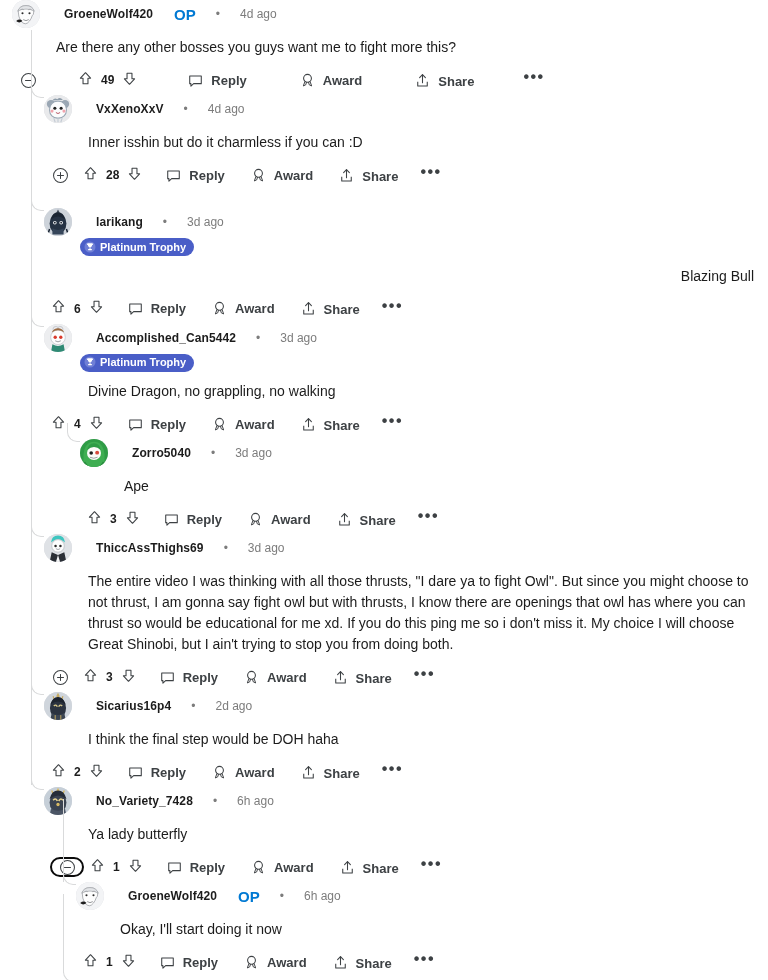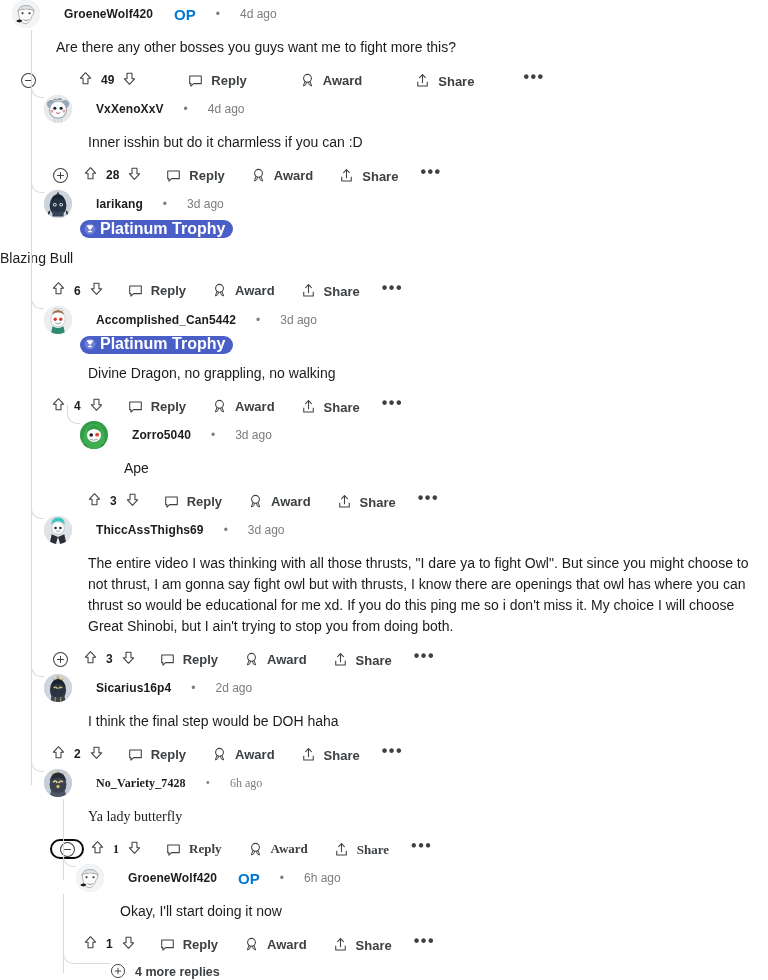--- a/index.html
+++ b/index.html
@@ -93,21 +93,21 @@
 
   
   .flair {
     display: inline-flex;
     align-items: center;
     gap: 4px;
     background: #4a5ec7;
     color: #ffffff;
     border-radius: 9px;
     padding: 1px 8px 2px 4px;
-    font-size: 16px;
+    font-size: 11px;
     font-weight: bold;
     line-height: 14px;
     height: 15px;
     margin-top: 1px;
   }
   .flair .tr-ico {
     width: 12px; height: 12px;
     display: inline-block;
   }
   .flair .tr-ico svg { display:block; width:12px; height:12px; }
@@ -289,39 +289,39 @@
           <svg width="17" height="17" viewBox="0 0 20 20">
             <use href="#sym-share"></use>
           </svg>
           <span>Share</span>
         </span>
         <span class="ellipsis">•••</span>
       </div>
     </div>
     <div class="comment" style="position:relative;">
       <div class="elbow" style="left:31px; top:-16px; width:12px;"></div>
-      <div class="c-head" style="margin-left:44px;">
+      <div class="c-head" style="margin-left:44px;margin-top:18px;">
         <span class="avatar">
           <svg viewBox="0 0 40 40">
             <use href="#av-dark-knight-avatar"></use>
           </svg>
         </span>
         <span class="uname">larikang</span>
         <span class="meta-dot">•</span>
         <span class="ts">3d ago</span>
       </div>
       <div style="margin-left:80px; margin-top:1px;"><span class="flair">
           <span class="tr-ico">
             <svg viewBox="0 0 24 24">
               <use href="#sym-trophy"></use>
             </svg>
           </span>
           <span>Platinum Trophy</span>
         </span></div>
-      <div class="c-body" style="">Blazing Bull</div>
+      <div class="c-body" style="margin-left:88px;text-align:right;">Blazing Bull</div>
       <div class="c-actions" style="margin-left:50px;">
         <span style="display:inline-block;width:0px;"></span>
         <span class="votes">
           <span><svg width="17" height="17" viewBox="0 0 20 20">
               <use href="#sym-upvote"></use>
             </svg></span>
           <span class="vote-count">6</span>
           <span><svg width="17" height="17" viewBox="0 0 20 20">
               <use href="#sym-downvote"></use>
             </svg></span>
@@ -532,21 +532,21 @@
         </span>
         <span class="act-btn share">
           <svg width="17" height="17" viewBox="0 0 20 20">
             <use href="#sym-share"></use>
           </svg>
           <span>Share</span>
         </span>
         <span class="ellipsis">•••</span>
       </div>
     </div>
-    <div class="comment" style="position:relative;font-family:Liberation Serif, serif;">
+    <div class="comment" style="position:relative;">
       <div class="elbow" style="left:31px; top:-16px; width:12px;"></div>
       <div class="rail" style="left:63px; top:30px;"></div>
       <div class="c-head" style="margin-left:44px;">
         <span class="avatar">
           <svg viewBox="0 0 40 40">
             <use href="#av-gold-armor-avatar"></use>
           </svg>
         </span>
         <span class="uname">No_Variety_7428</span>
         <span class="meta-dot">•</span>

